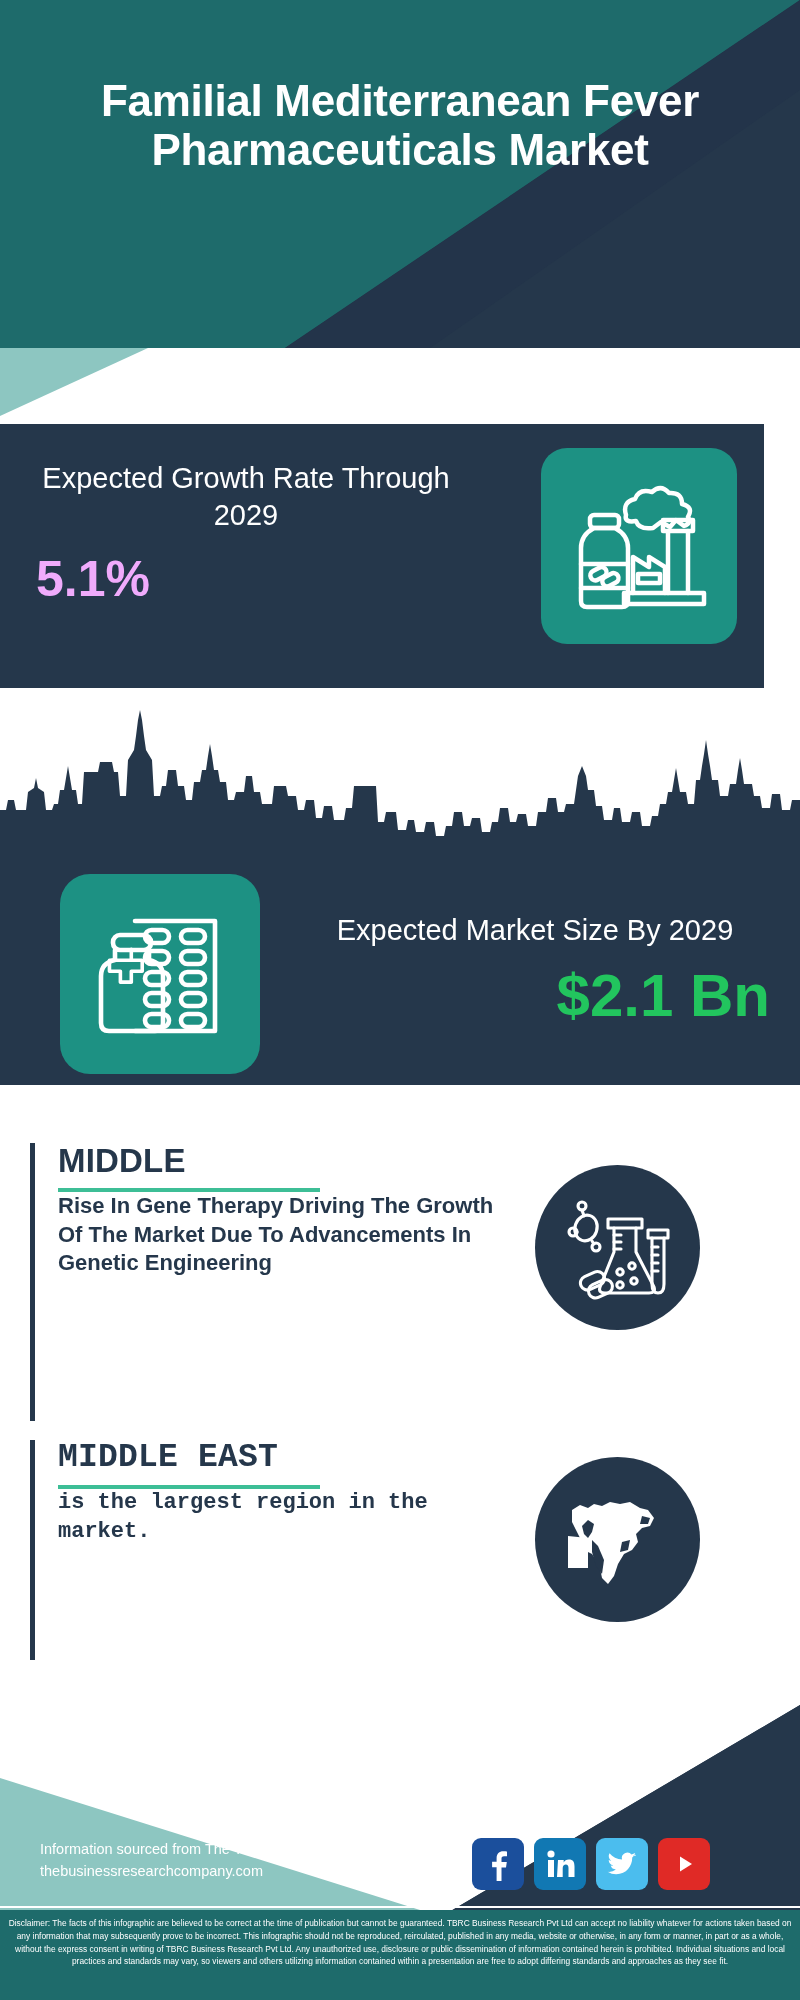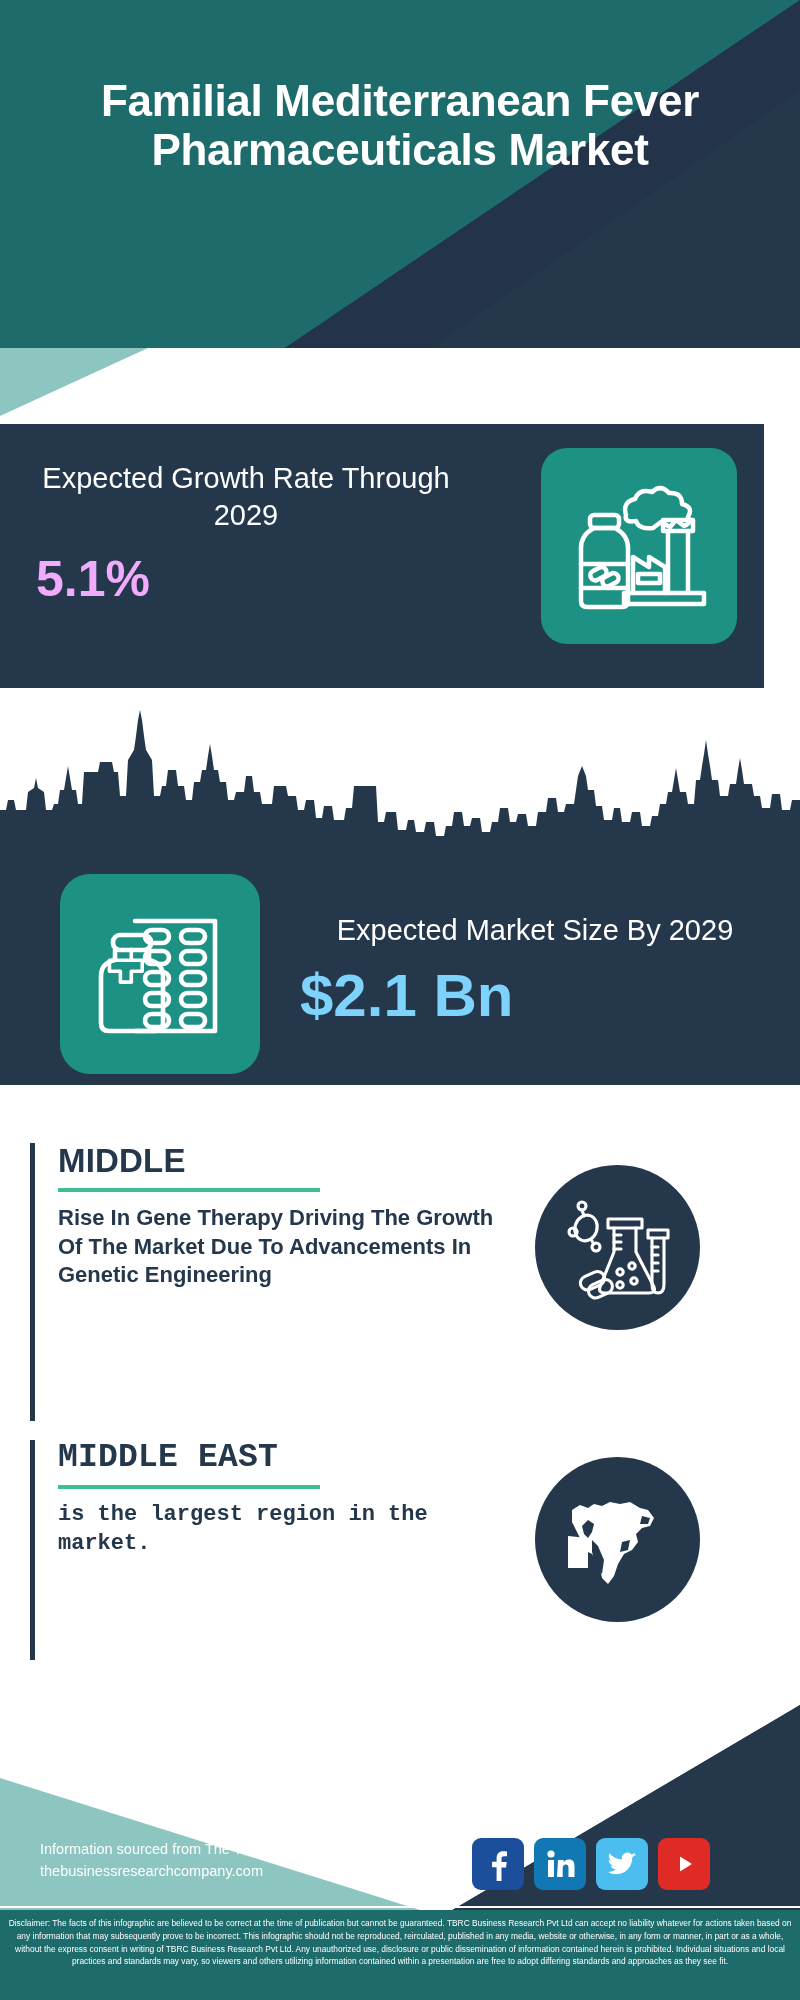--- a/index.html
+++ b/index.html
@@ -70,42 +70,42 @@
     background:#25374B;
   }
   #market-icon-card { left:60px; top:14px; width:200px; height:200px; border-radius:30px; }
   .market-label {
     position:absolute; left:300px; top:24px; width:470px;
     text-align:center; color:#ffffff;
     font-size:29px; line-height:1.26;margin-top:28px;
   }
   .market-value {
     position:absolute; left:300px; top:106px; width:470px;
-    text-align:left; color:#7dd3fc;
+    text-align:right; color:#22c55e;
     font-size:60px; font-weight:bold; line-height:1;
   }
 
   
   .body-white {
     position:absolute; left:0; top:1085px; width:800px; height:600px; background:#ffffff;
   }
   .info-block { position:absolute; }
   .vbar {
     position:absolute; left:0; top:0; width:5px; background:#25374B;
   }
   .info-head {
     color:#25374B; font-size:33px; font-weight:bold;
     letter-spacing:0.2px; line-height:1.1;
   }
   .head-rule {
     width:262px; height:4px; background:#3DBE96; margin-top:9px;
   }
   .info-body {
     color:#25374B; font-size:22px; font-weight:bold;
-    line-height:1.30; margin-top:12px;
+    line-height:1.30; 
   }
   .circle-icon {
     position:absolute;
     background:#25374B;
     border-radius:50%;
     display:flex; align-items:center; justify-content:center;
   }
 
   
   .footer-zone {

